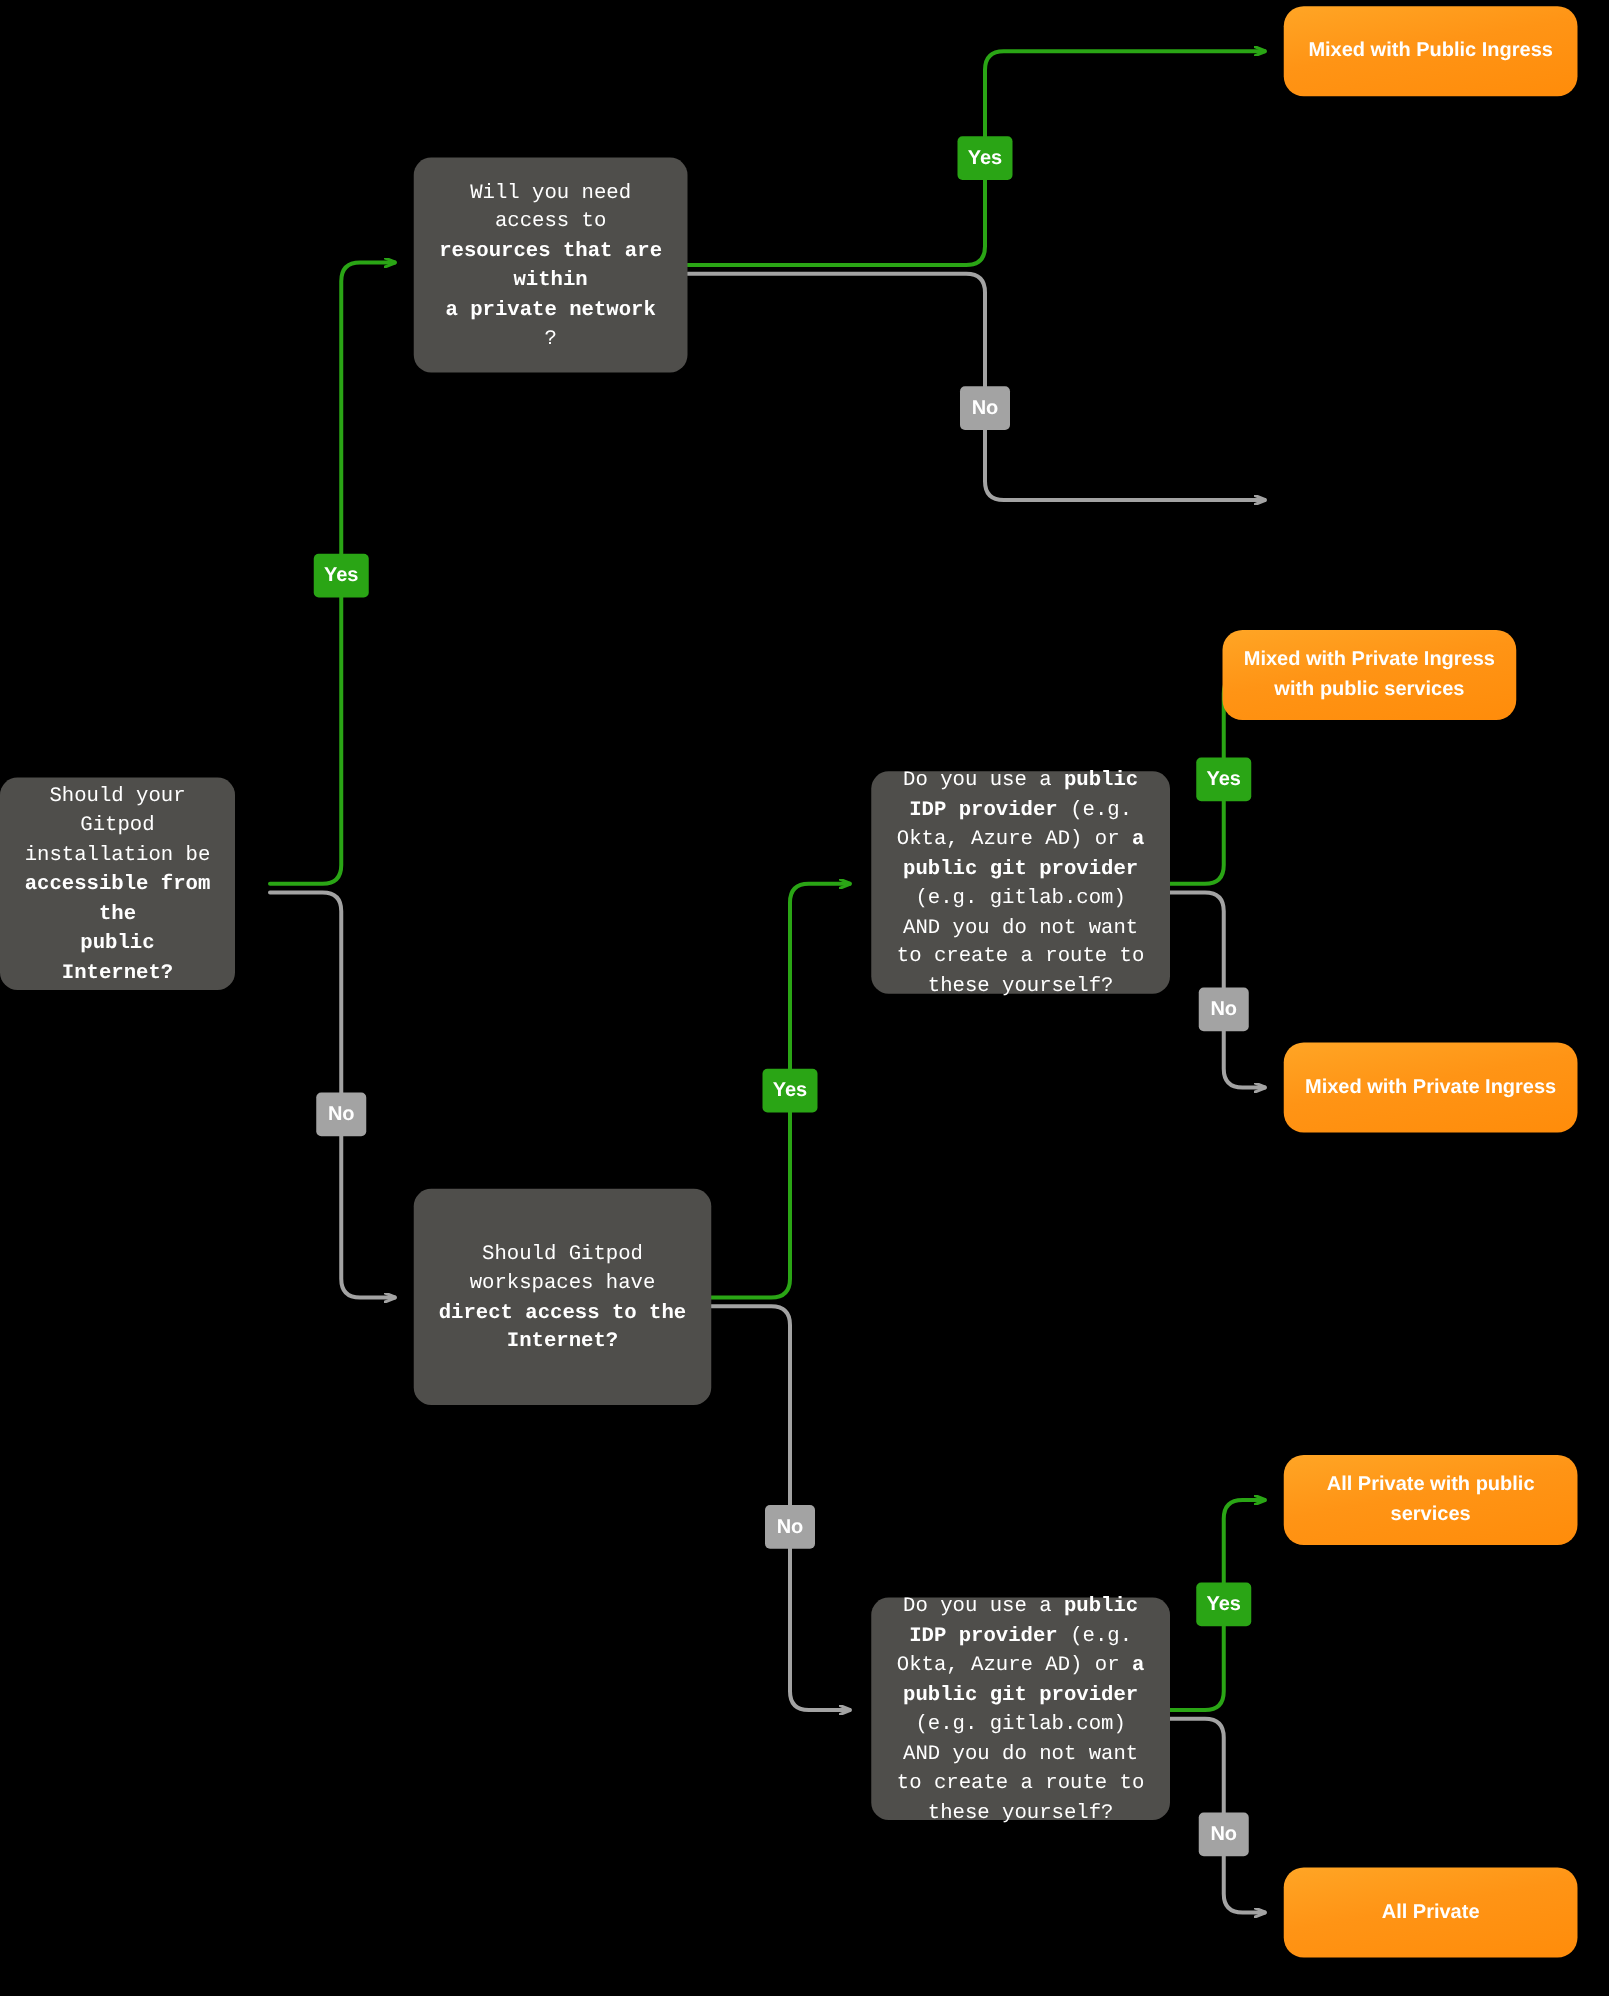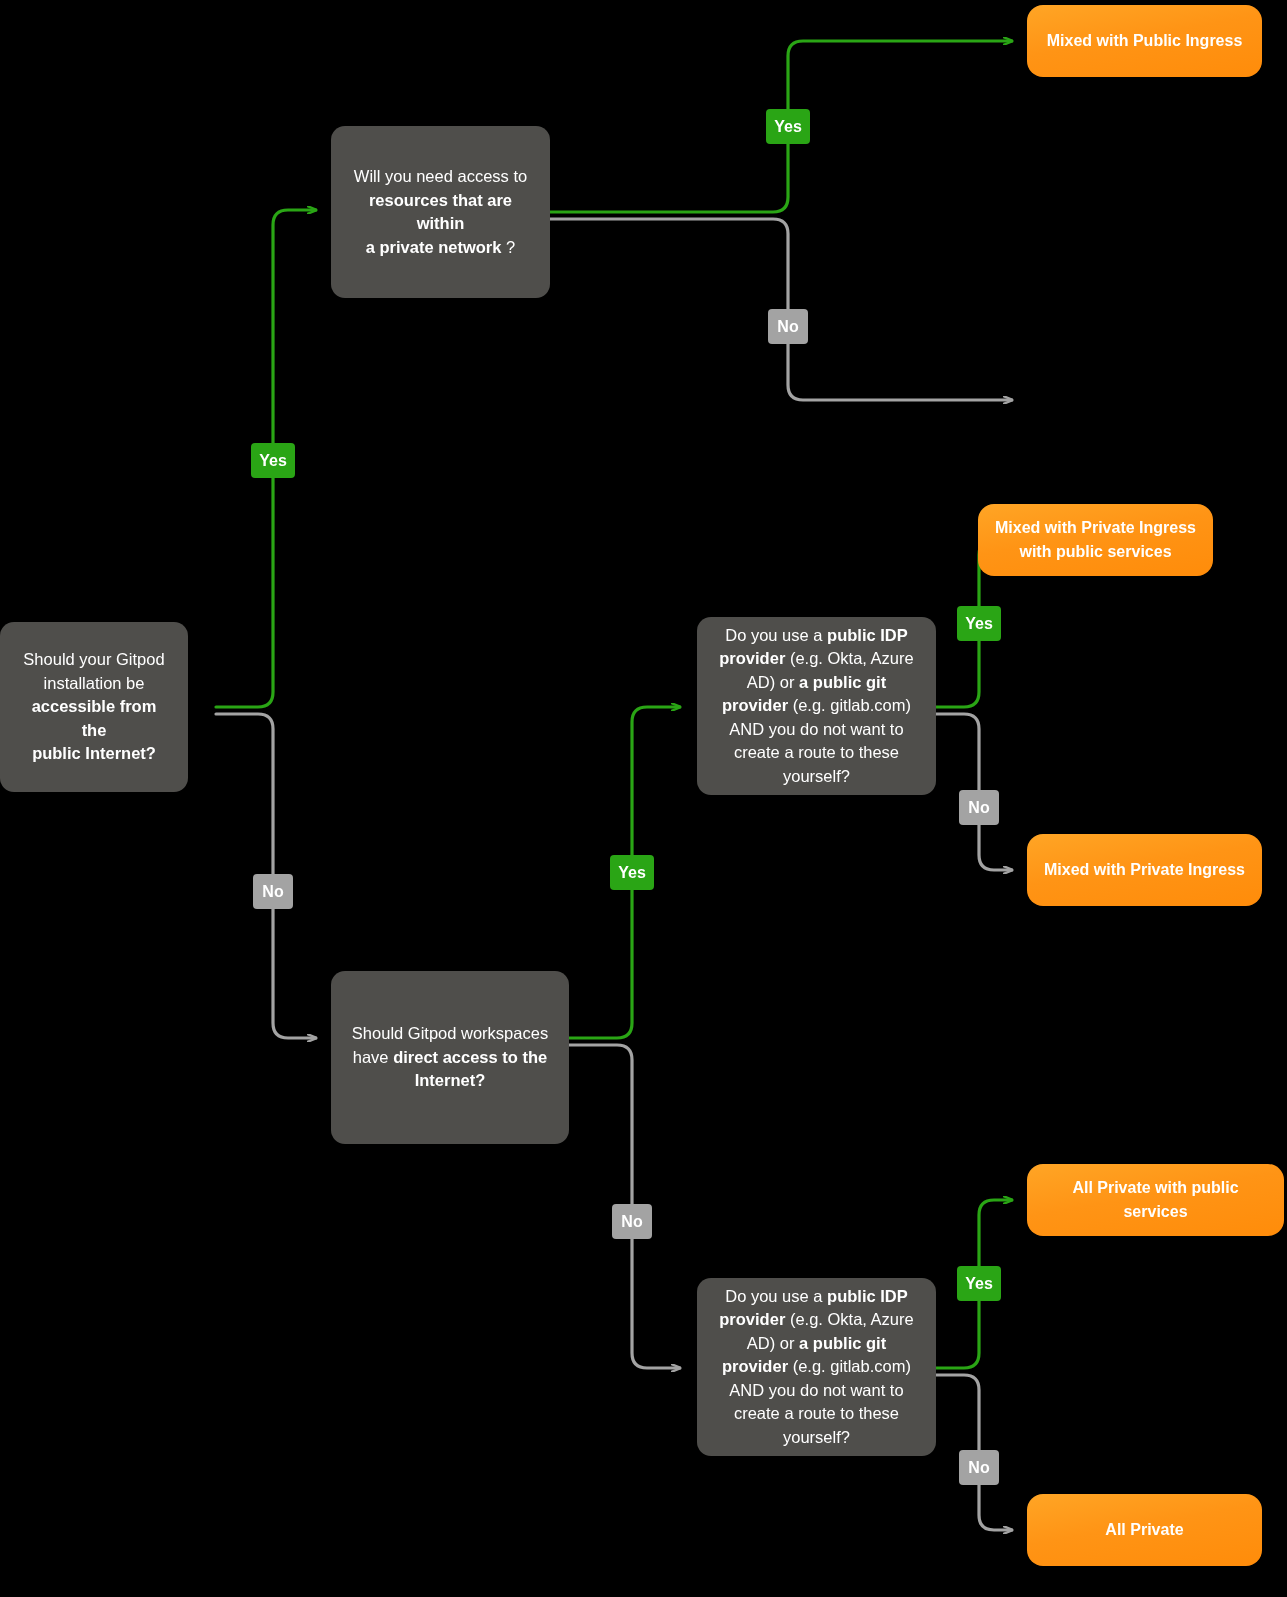--- a/index.html
+++ b/index.html
@@ -32,20 +32,21 @@
     text-align: center;
     border-radius: 14px;
   }
   .node.question {
     background: #4f4e4b;
     color: #ffffff;
     font-size: 16.5px;
     line-height: 23.5px;
     padding: 10px 18px;
     font-weight: 400;
+    font-family: Liberation Mono, monospace;
   }
   .node.result {
     background: linear-gradient(170deg, #ffa525 0%, #ff9415 45%, #ff8c0a 100%);
     color: #ffffff;
     font-size: 16px;
     line-height: 24px;
     font-weight: 700;
     padding: 24px 16px;
     border-radius: 16px;
   }
@@ -121,21 +122,21 @@
       <b>a private network</b><span> ?</span>
     </span>
   </div>
 
   <div class="node question" style="left:697px; top:617px; width:239px; height:178px;">
     <span class="txt">
       <span>Do you use a </span><b>public IDP provider</b><span> (e.g. Okta, Azure AD) or </span><b>a public git provider</b><span> (e.g. gitlab.com) AND you do not want to create a route to these yourself?</span>
     </span>
   </div>
 
-  <div class="node question" style="left:331px; top:951px; width:238px; height:173px;margin-top:20px;">
+  <div class="node question" style="left:331px; top:951px; width:238px; height:173px;">
     <span class="txt">
       <span>Should Gitpod workspaces have </span><b>direct access to the Internet?</b>
     </span>
   </div>
 
   <div class="node question" style="left:697px; top:1278px; width:239px; height:178px;">
     <span class="txt">
       <span>Do you use a </span><b>public IDP provider</b><span> (e.g. Okta, Azure AD) or </span><b>a public git provider</b><span> (e.g. gitlab.com) AND you do not want to create a route to these yourself?</span>
     </span>
   </div>
@@ -146,21 +147,21 @@
 
 
   <div class="node result" style="left:978px; top:504px; width:235px; height:72px;">
     <span class="txt">Mixed with Private Ingress with public services</span>
   </div>
 
   <div class="node result" style="left:1027px; top:834px; width:235px; height:72px;">
     <span class="txt">Mixed with Private Ingress</span>
   </div>
 
-  <div class="node result" style="left:1027px; top:1164px; width:257px; height:72px;">
+  <div class="node result" style="left:1027px; top:1164px; width:235px; height:72px;">
     <span class="txt">All Private with public services</span>
   </div>
 
   <div class="node result" style="left:1027px; top:1494px; width:235px; height:72px;">
     <span class="txt">All Private</span>
   </div>
 
   <div class="badge yes" style="left:251px; top:443px; width:44px; height:35px;">
     <span>Yes</span>
   </div>

